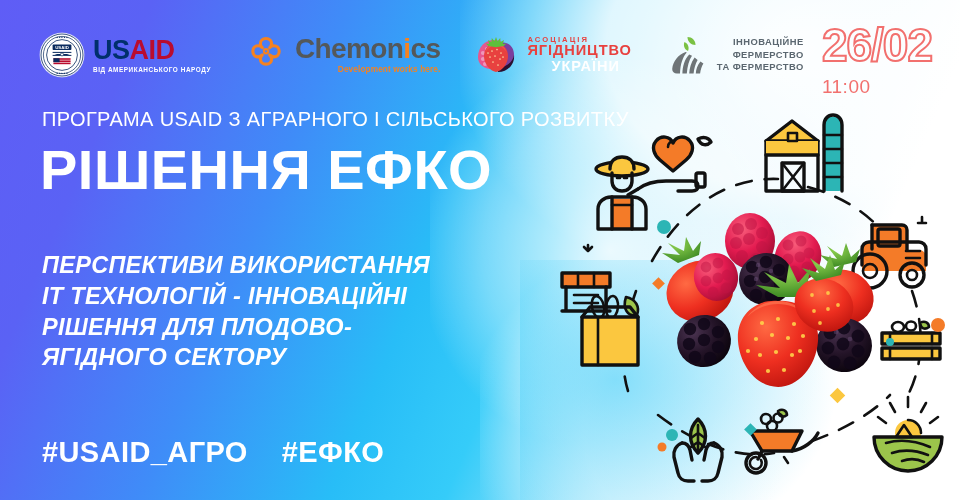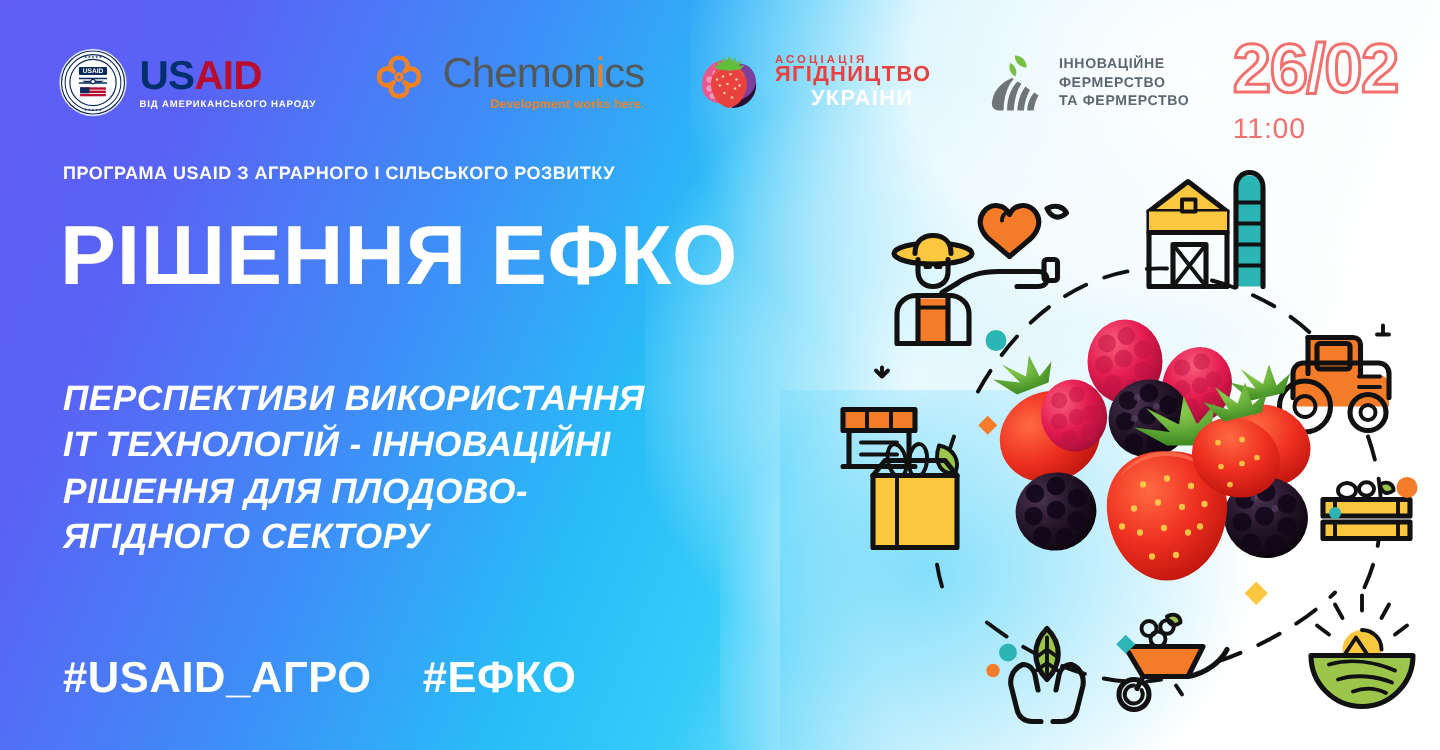--- a/index.html
+++ b/index.html
@@ -112,21 +112,21 @@
 
   
   .chemonics-logo {
     gap: 8px;
     margin-left: 34px;
   }
   .chem-mark { width: 42px; height: 42px; flex: none; }
   .chem-text { line-height: 1; }
   .chem-word {
     font-size: 28px;
-    font-weight: 400;
+    font-weight: 700;
     color: #54585A;
     letter-spacing: -0.6px;
     line-height: 1;
     position: relative;
   }
   .chem-word .dot-i { color: #F58220; }
   .chem-tag {
     font-size: 8.2px;
     font-weight: 700;
     color: #F58220;
@@ -164,20 +164,21 @@
     margin-left: 34px;
   }
   .innov-mark { width: 42px; height: 44px; flex: none; }
   .innov-text {
     font-size: 9.4px;
     font-weight: 700;
     color: #5B6770;
     letter-spacing: 0.45px;
     line-height: 1.32;
     white-space: nowrap;
+    text-align: right;
   }
 
   
   .date-block {
     position: absolute;
     right: 28px;
     top: 22px;
     text-align: left;
   }
   .date-big {
@@ -195,22 +196,22 @@
     line-height: 1;
     margin-top: 9px;
     letter-spacing: 0.5px;
   }
 
   
   .kicker {
     position: absolute;
     left: 42px;
     top: 108px;
-    font-size: 12px;
-    font-weight: 700;
+    font-size: 20px;
+    font-weight: 400;
     color: #ffffff;
     letter-spacing: 0.35px;
     white-space: nowrap;
   }
   .title {
     position: absolute;
     left: 40px;
     top: 142px;
     font-size: 56px;
     font-weight: 800;

